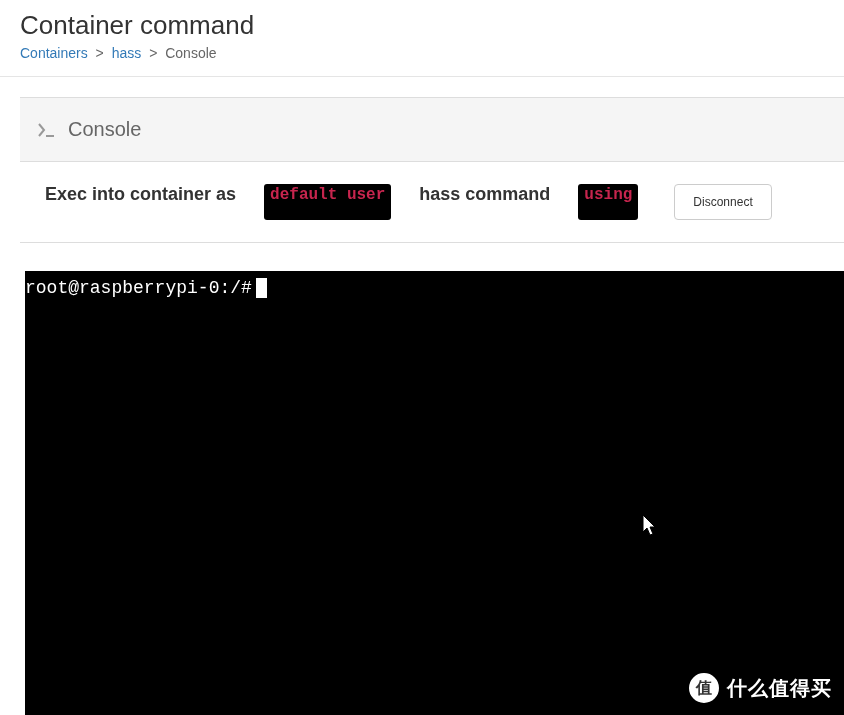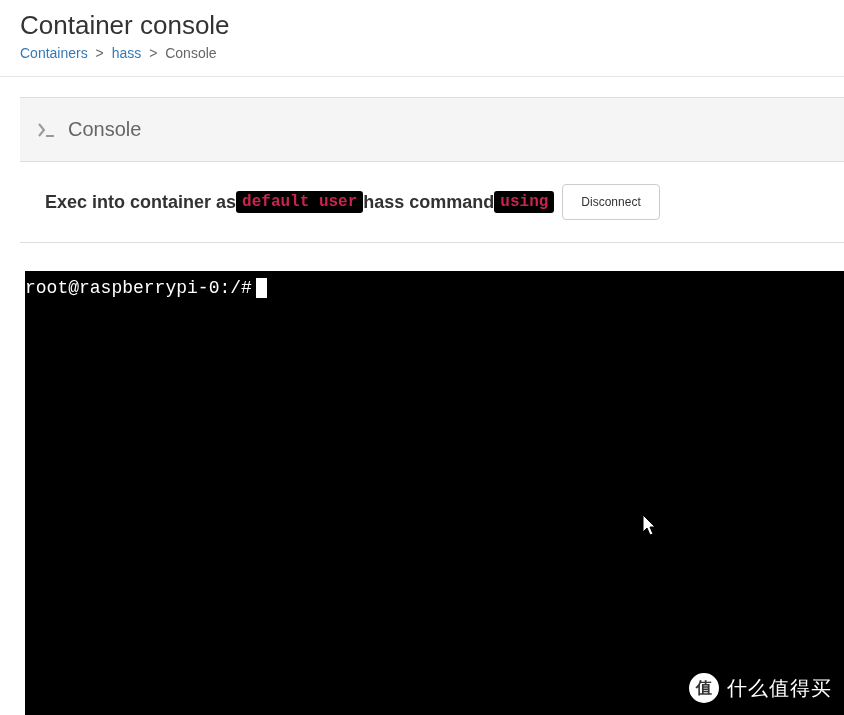--- a/index.html
+++ b/index.html
@@ -65,22 +65,21 @@
       align-items: center;
     }
     .panel-title {
       font-size: 20px;
       font-weight: 500;
       color: #666;
     }
     .panel-body {
       padding: 22px 25px;
       display: flex;
-      align-items: center;
-      gap: 0;
+      gap: 28px;
       flex-wrap: wrap;
     }
     .exec-text {
       font-size: 18px;
       font-weight: 600;
       color: #333;
     }
     .code-badge {
       font-family: "Courier New", Courier, monospace;
       font-size: 16px;
@@ -149,29 +148,29 @@
       display: flex;
       align-items: center;
       justify-content: center;
       font-size: 16px;
       font-weight: bold;
       color: #333;
     }
     .watermark-text {
       color: #fff;
       font-size: 20px;
-      font-weight: 400;
+      font-weight: 700;
       letter-spacing: 1px;
     }
   </style>
 </head>
 <body>
 
 <div class="header">
-  <h1 class="page-title">Container console</h1>
+  <h1 class="page-title">Container command</h1>
   <div class="breadcrumb">
     <a href="#">Containers</a>
     <span class="breadcrumb-sep">&gt;</span>
     <a href="#">hass</a>
     <span class="breadcrumb-sep">&gt;</span>
     <span class="breadcrumb-current">Console</span>
   </div>
 </div>
 
 <div class="content">

